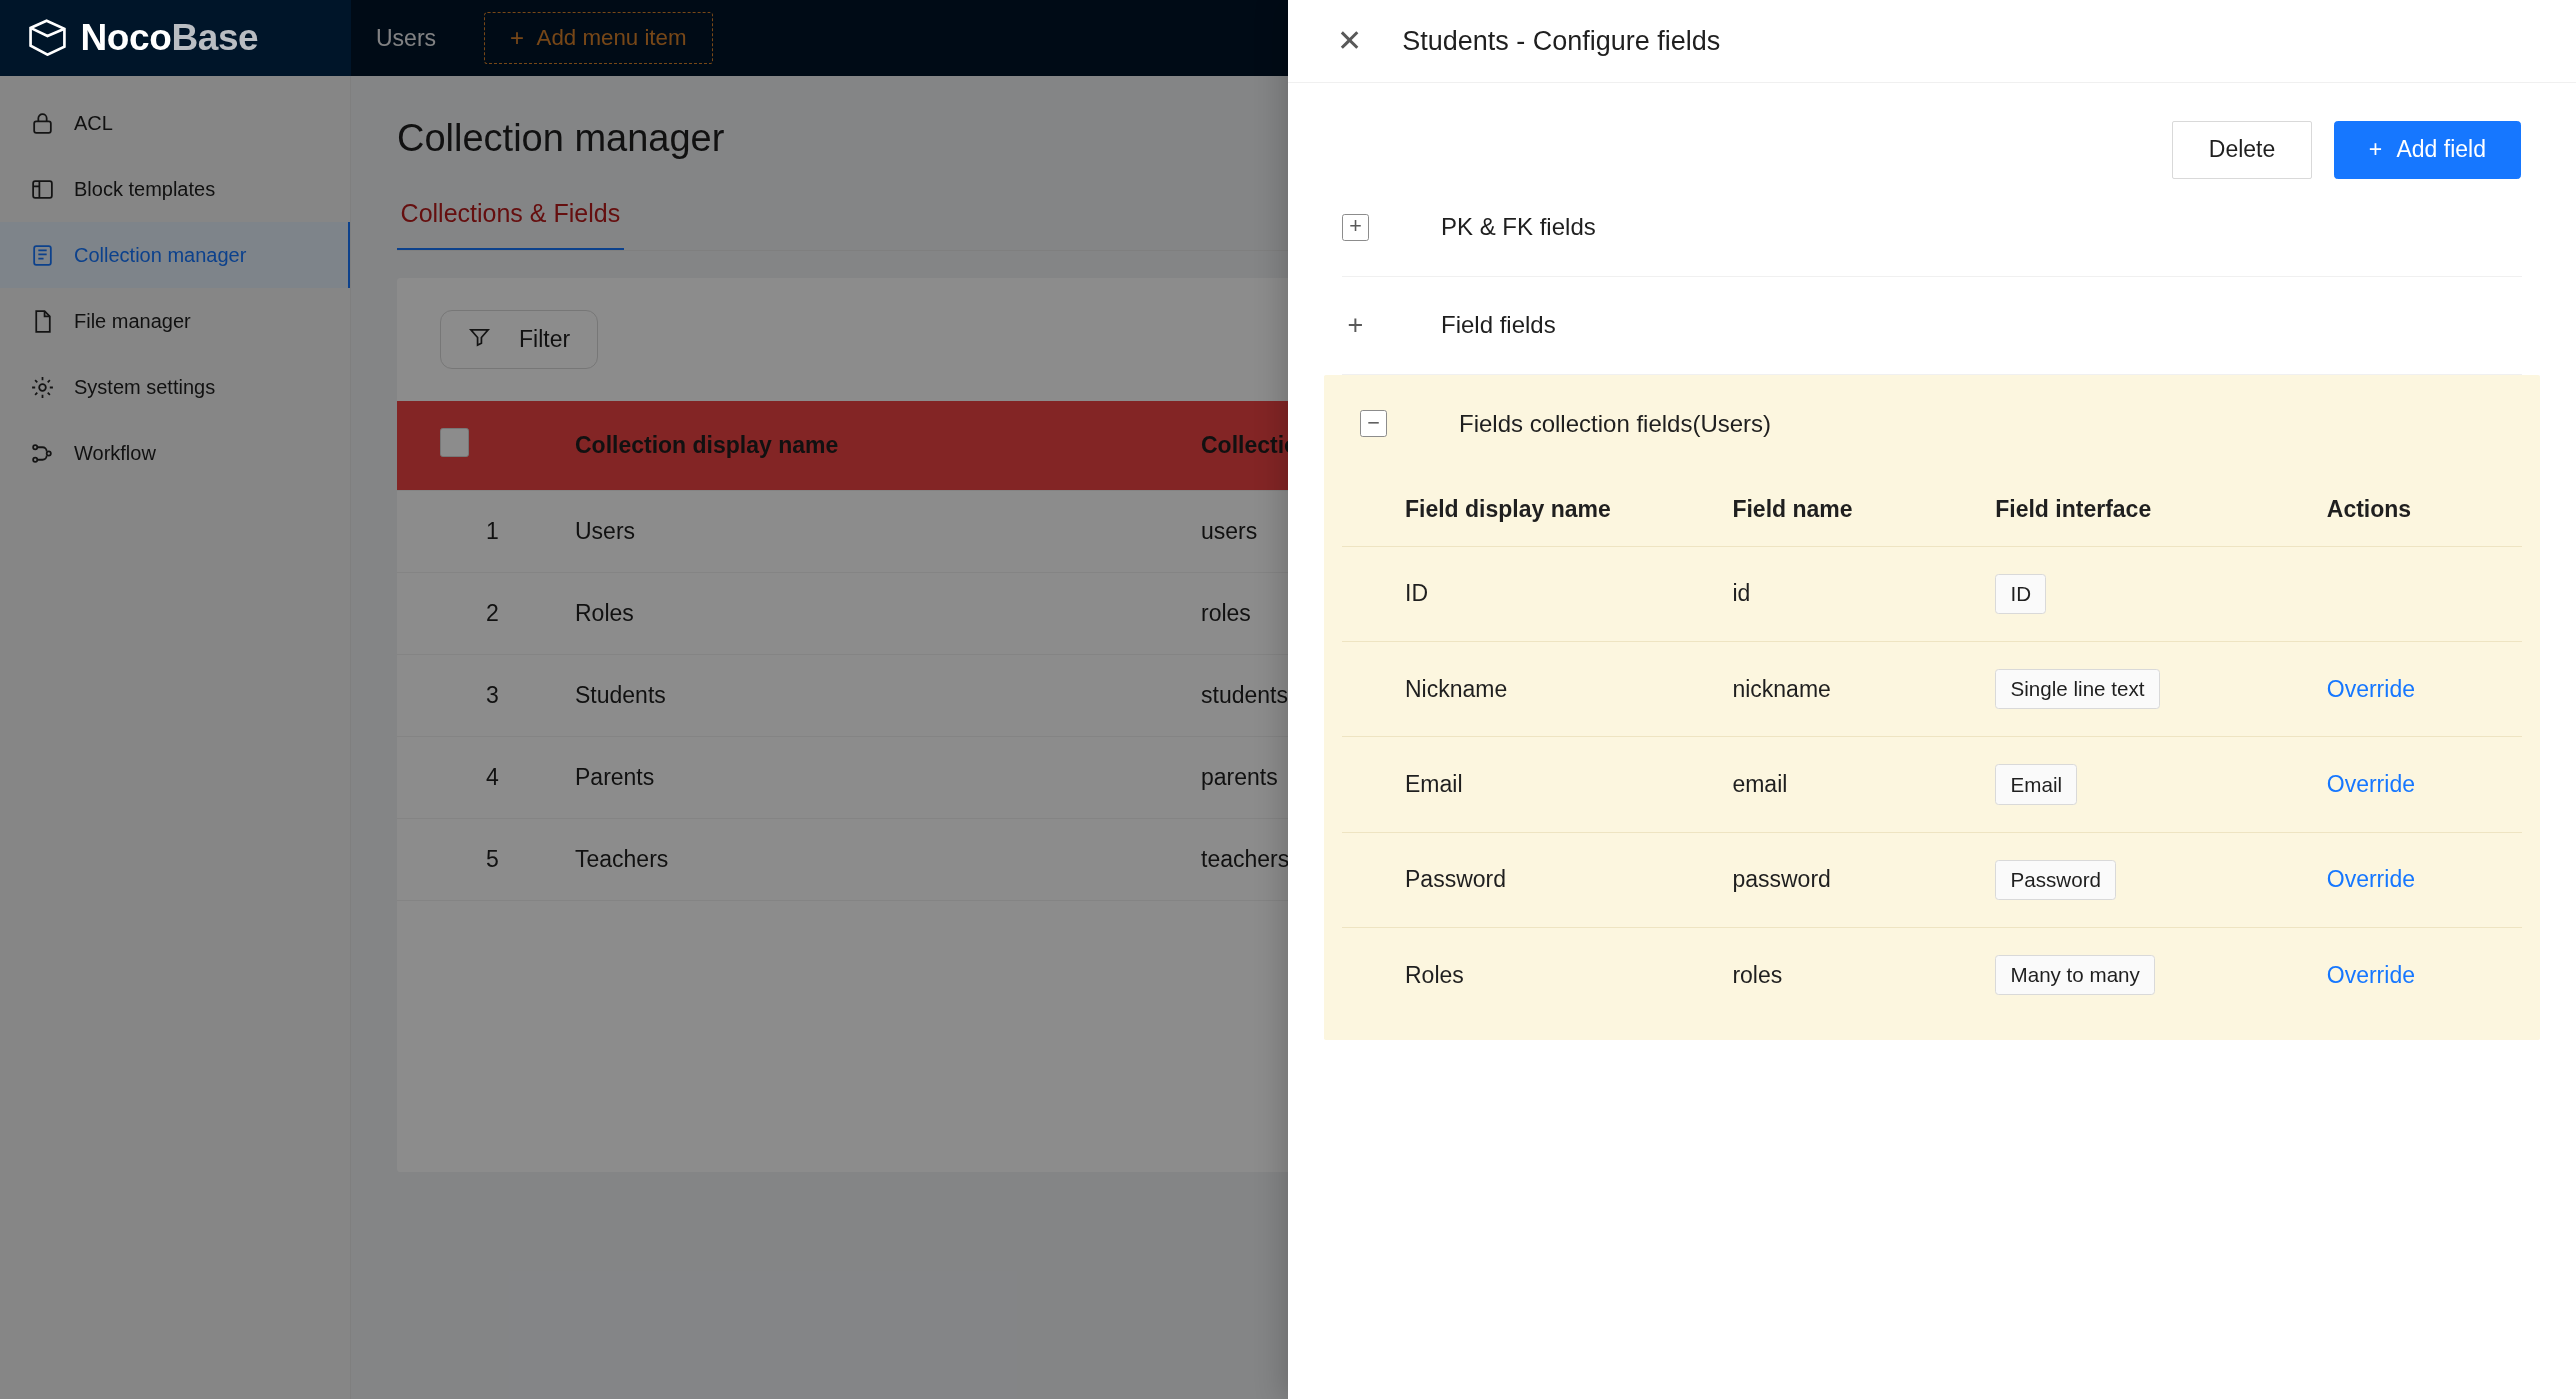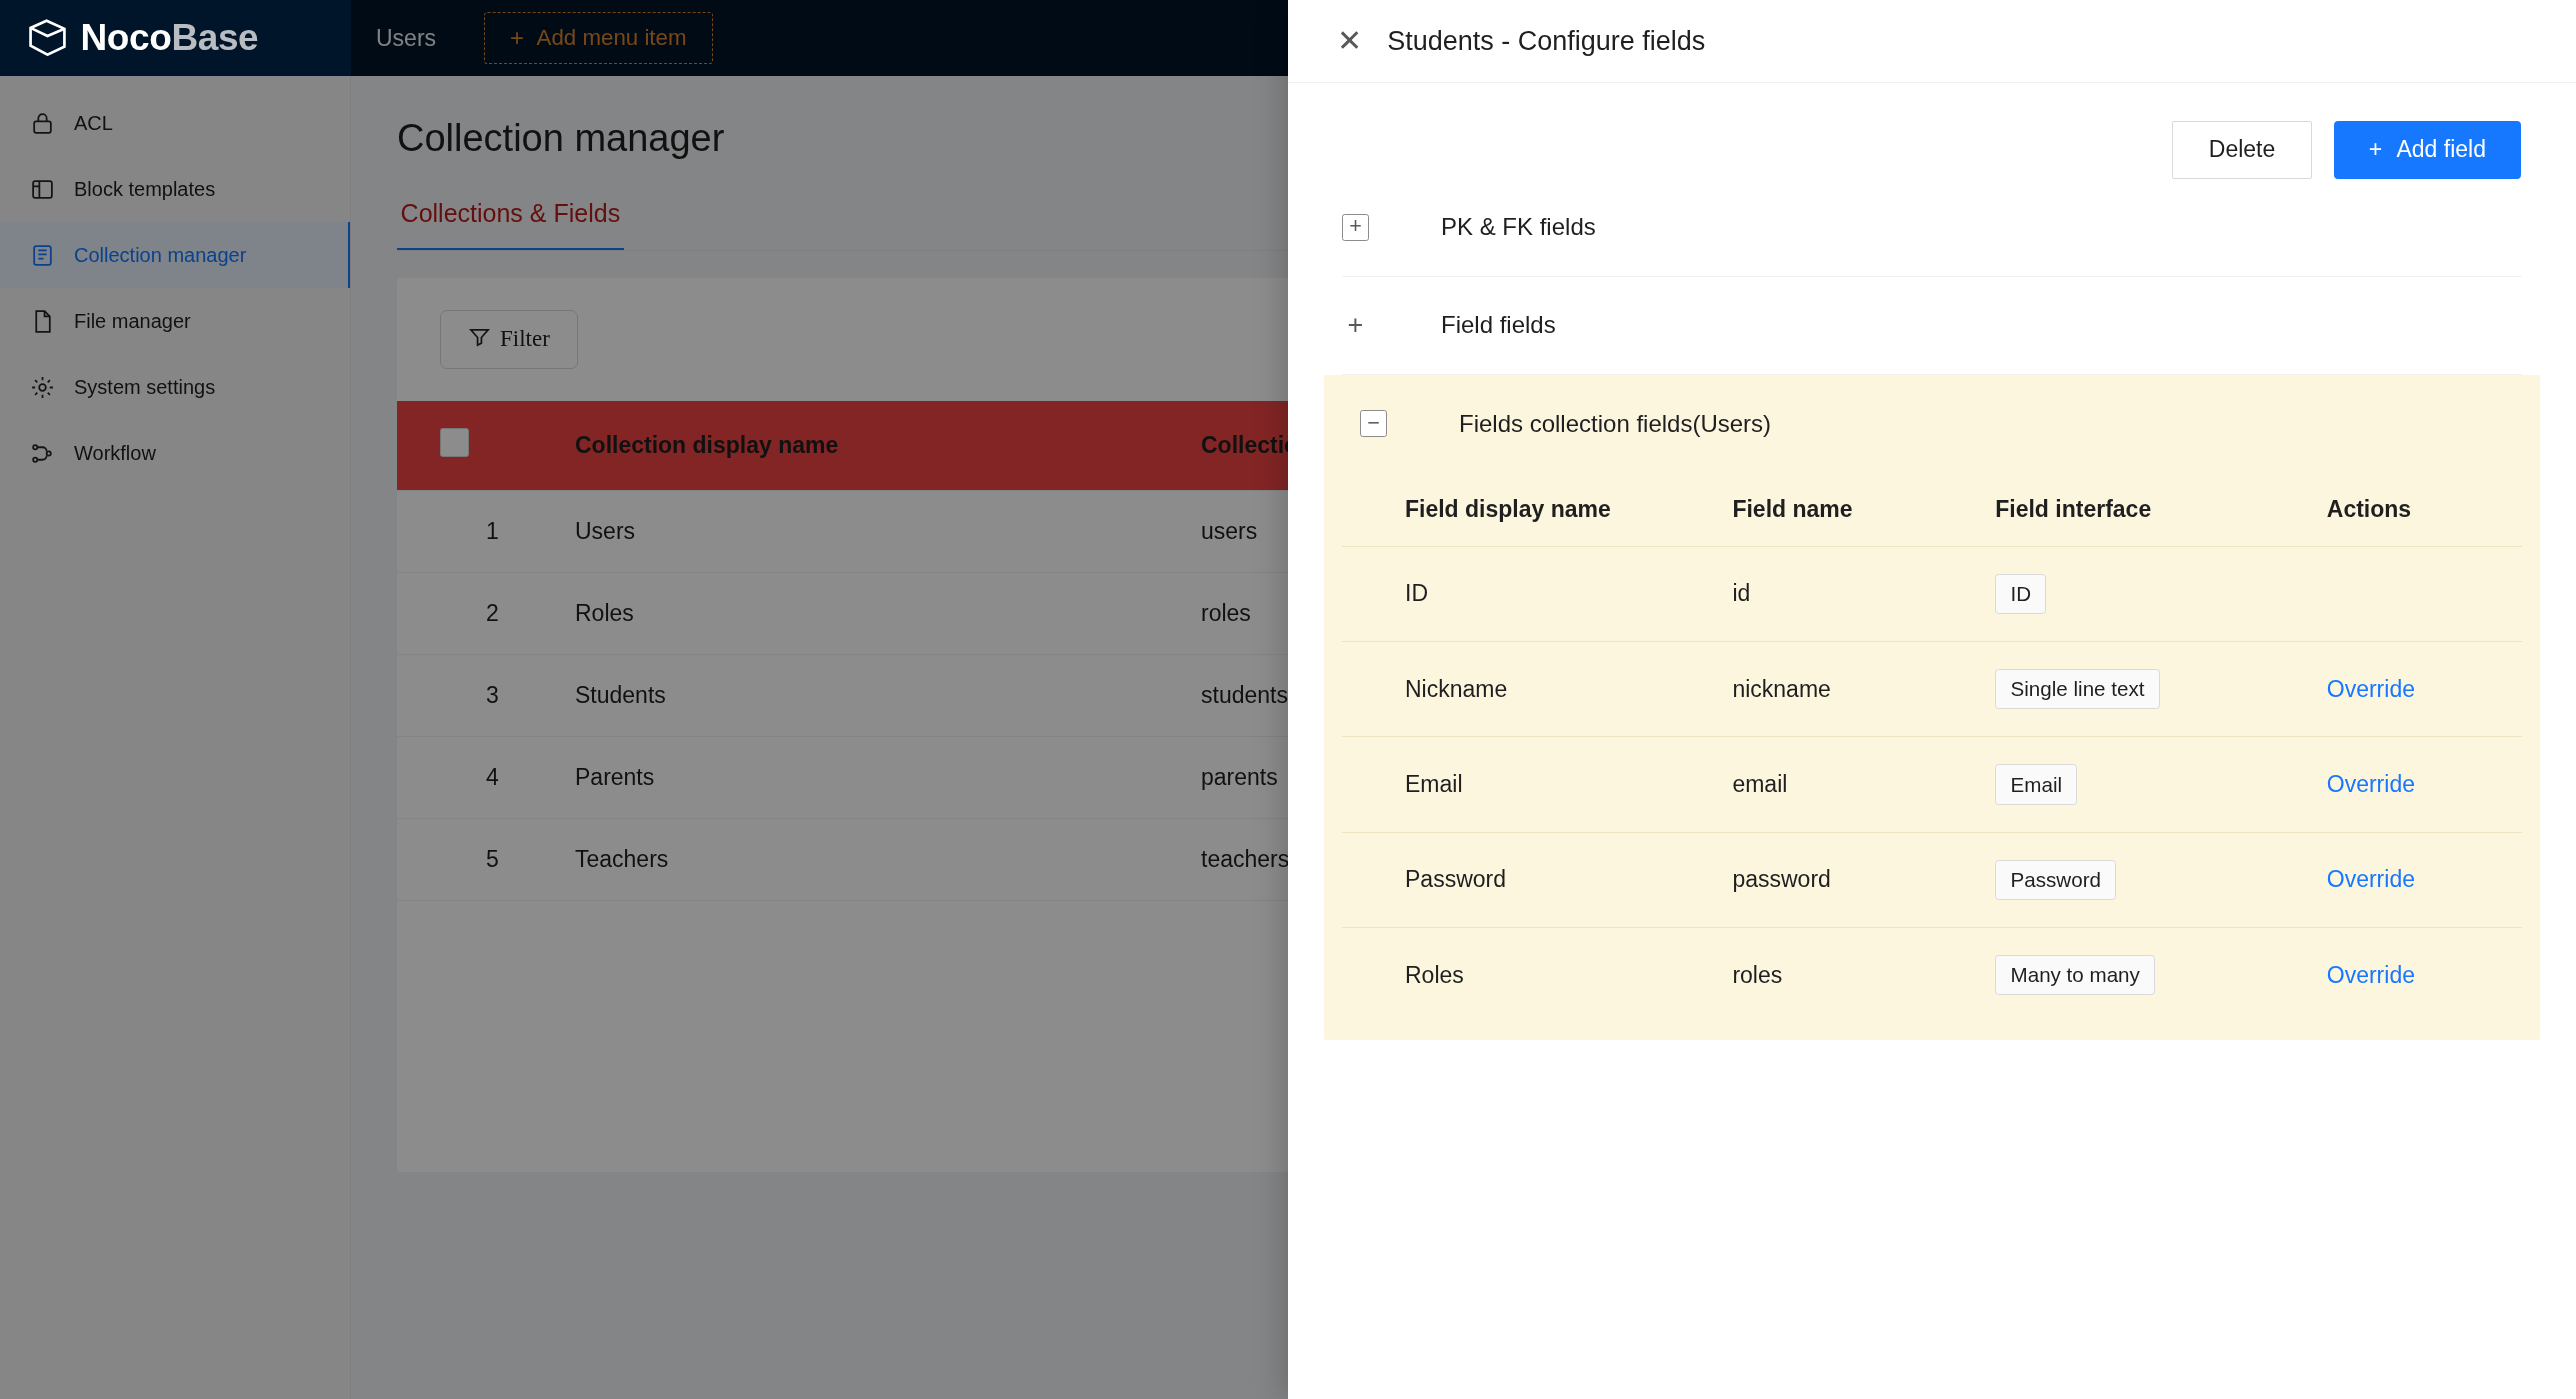--- a/index.html
+++ b/index.html
@@ -57,23 +57,23 @@
   .tabs { margin: 39px 0 0 46px; border-bottom: 0.9px solid #e8e8e8; width: 2127px; }
   .tab {
     display: inline-block; font-size: 25px; color: #b91c1c; padding: 0 3.6px 19.7px 3.6px;
     border-bottom: 2.7px solid #1677ff; cursor: pointer;
   }
   .panel {
     margin: 27px 0 0 46px; width: 2127px; background: #ffffff;
     border-radius: 3.6px; padding: 32px 0 0 0; min-height: 894px;
   }
   .filter-btn {
-    margin-left: 43px; display: inline-flex; align-items: center; gap: 9px;
-    border: 0.9px solid #d9d9d9; border-radius: 7px; padding: 14.3px 27px;
-    font-size: 23px; color: #1f1f1f; background: #fff; cursor: pointer; font-family: Liberation Serif, serif;
+    margin-left: 43px; display: inline-flex; align-items: center; gap: 28px;
+    border: 0.9px solid #d9d9d9; border-radius: 12px; padding: 14.3px 27px;
+    font-size: 23px; color: #1f1f1f; background: #fff; cursor: pointer;
   }
   .tbl { margin-top: 32px; width: 100%; border-collapse: collapse; }
   .tbl th {
     text-align: left; font-size: 23px; font-weight: 700; color: #1f1f1f;
     padding: 27px 0 27px 0; background: #ef4444; border-bottom: 0.9px solid #f0f0f0;
   }
   .tbl td {
     font-size: 23px; color: #1f1f1f; padding: 27px 0; border-bottom: 0.9px solid #f0f0f0;
   }
   .col-chk { width: 89px; padding-left: 43px !important; }
@@ -94,21 +94,21 @@
   
   .drawer {
     position: absolute; top: 0; left: 1288px; width: 1288px; height: 1400px;
     background: #ffffff; box-shadow: -7.2px 0 27px rgba(0,0,0,0.18);
   }
   .drawer-head {
     height: 83px; display: flex; align-items: center; gap: 25px;
     padding-left: 49px; border-bottom: 0.9px solid #f0f0f0;
   }
   .close-x { font-size: 30px; color: #595959; cursor: pointer; line-height: 1; }
-  .drawer-title { font-size: 27px; color: #1f1f1f; }
+  .drawer-title { font-size: 27px; color: #1f1f1f; margin-left: 15px; }
   .drawer-actions {
     display: flex; justify-content: flex-end; gap: 21.5px;
     padding: 38px 55px 0 0;
   }
   .btn-default {
     border: 0.9px solid #d9d9d9; background: #fff; border-radius: 2px;
     font-size: 23px; color: #1f1f1f; padding: 14.3px 36px; cursor: pointer;
   }
   .btn-primary {
     background: #1677ff; border: 0.9px solid #1677ff; border-radius: 3.6px;

